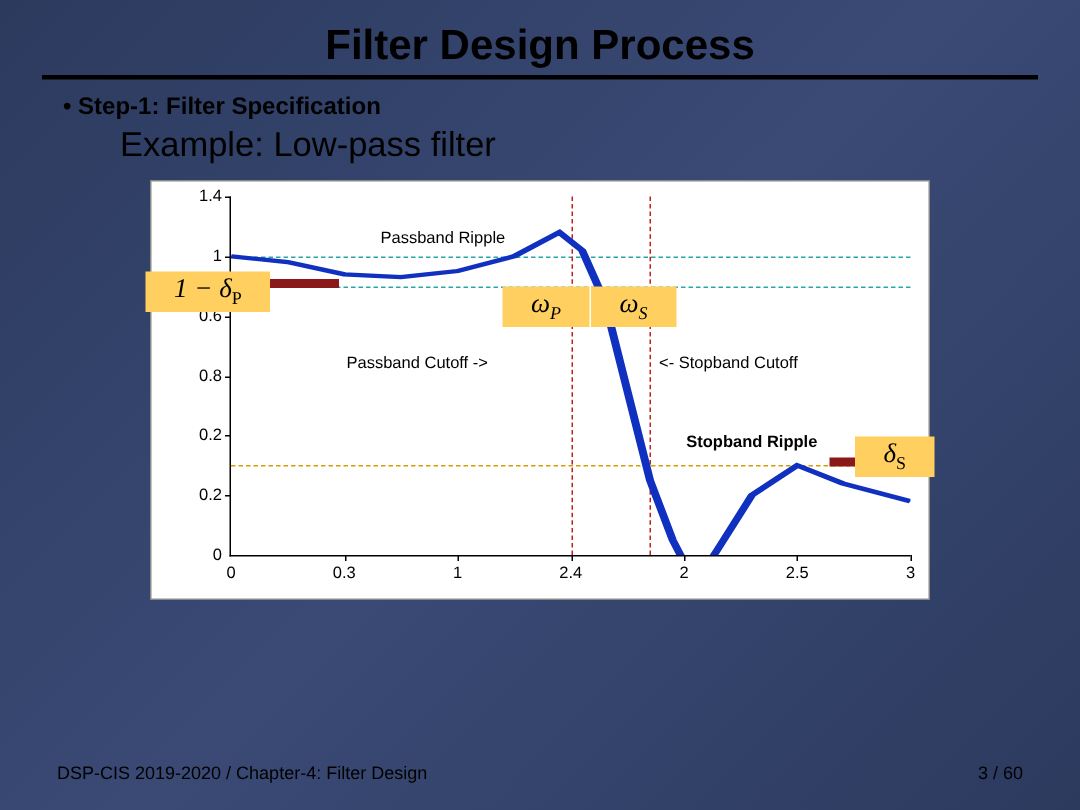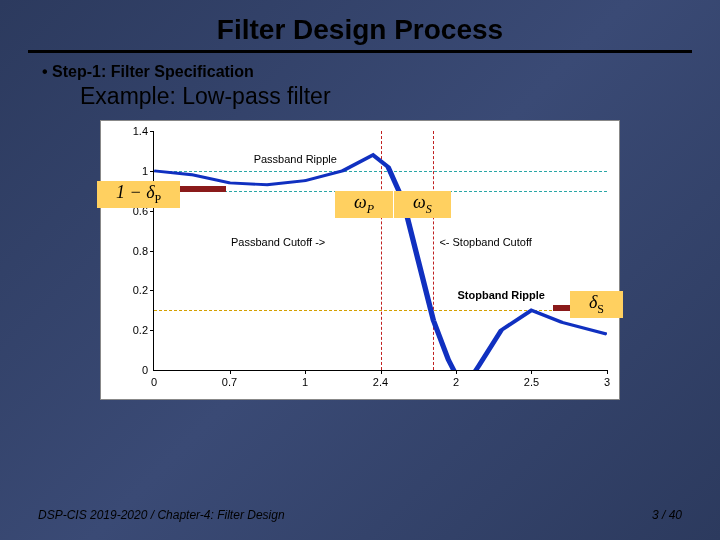--- a/index.html
+++ b/index.html
@@ -109,21 +109,20 @@
   .sub { font-size: 12px; vertical-align: sub; font-style: normal; }
   .footer {
     position: absolute;
     bottom: 10px;
     left: 30px;
     right: 30px;
     font-size: 12px;
     color: #000;
     display: flex;
     justify-content: space-between;
-    font-style: italic;
   }
   .thickseg {
     position: absolute;
     height: 6px;
     background: #8a1a1a;
   }
 </style>
 </head>
 <body>
 
@@ -146,21 +145,21 @@
         <div class="ytick" style="top:16.67%">1</div>
         <div class="ytick" style="top:0%">1.4</div>
         <div class="tickmark-y" style="top:83.33%"></div>
         <div class="tickmark-y" style="top:66.67%"></div>
         <div class="tickmark-y" style="top:50%"></div>
         <div class="tickmark-y" style="top:33.33%"></div>
         <div class="tickmark-y" style="top:16.67%"></div>
         <div class="tickmark-y" style="top:0%"></div>
 
         <div class="xtick" style="left:0%">0</div>
-        <div class="xtick" style="left:16.67%">0.7</div>
+        <div class="xtick" style="left:16.67%">0.3</div>
         <div class="xtick" style="left:33.33%">1</div>
         <div class="xtick" style="left:50%">2.4</div>
         <div class="xtick" style="left:66.67%">2</div>
         <div class="xtick" style="left:83.33%">2.5</div>
         <div class="xtick" style="left:100%">3</div>
         <div class="tickmark-x" style="left:16.67%"></div>
         <div class="tickmark-x" style="left:33.33%"></div>
         <div class="tickmark-x" style="left:50%"></div>
         <div class="tickmark-x" style="left:66.67%"></div>
         <div class="tickmark-x" style="left:83.33%"></div>
@@ -188,15 +187,15 @@
 
       <div class="hl" style="left:-4px; top:60px;">1 − δ<span class="sub">P</span></div>
       <div class="hl" style="left:234px; top:70px;">ω<span class="sub" style="font-style:italic">P</span></div>
       <div class="hl" style="left:293px; top:70px;">ω<span class="sub" style="font-style:italic">S</span></div>
       <div class="hl" style="right:-4px; top:170px;">δ<span class="sub">S</span></div>
     </div>
   </div>
 
   <div class="footer">
     <span>DSP-CIS 2019-2020 / Chapter-4: Filter Design</span>
-    <span>3 / 40</span>
+    <span>3 / 60</span>
   </div>
 </div>
 
 </body></html>

